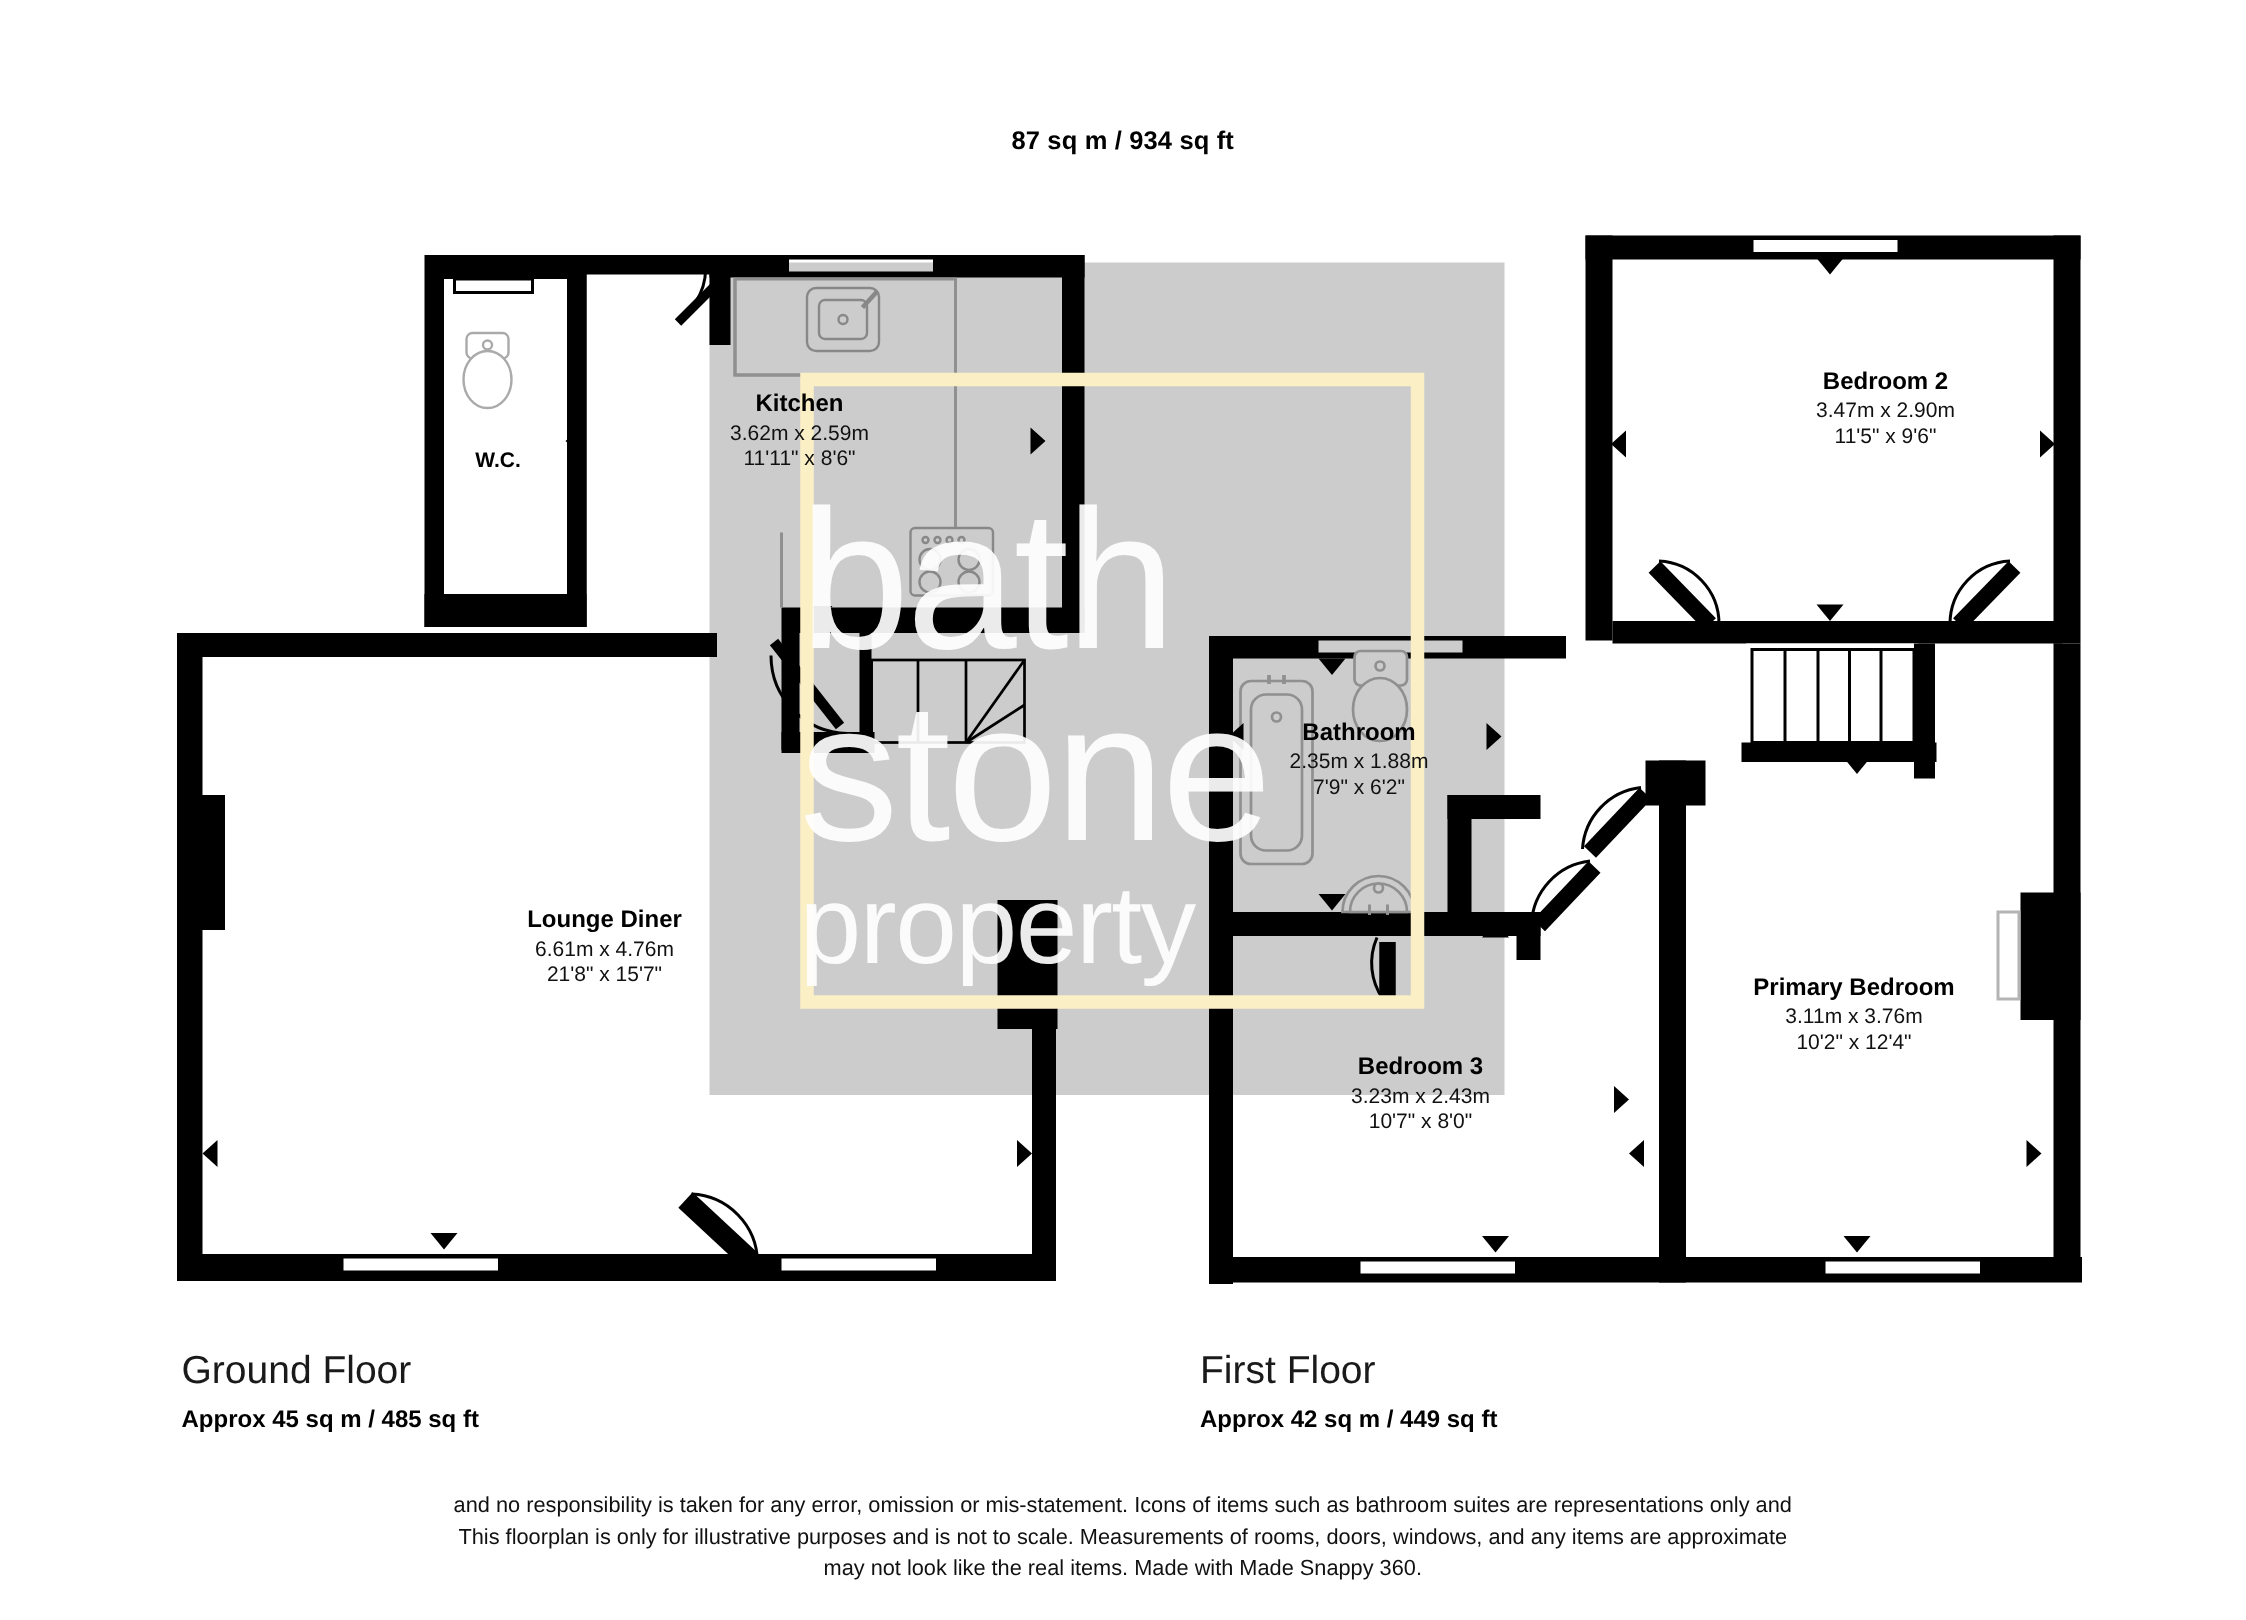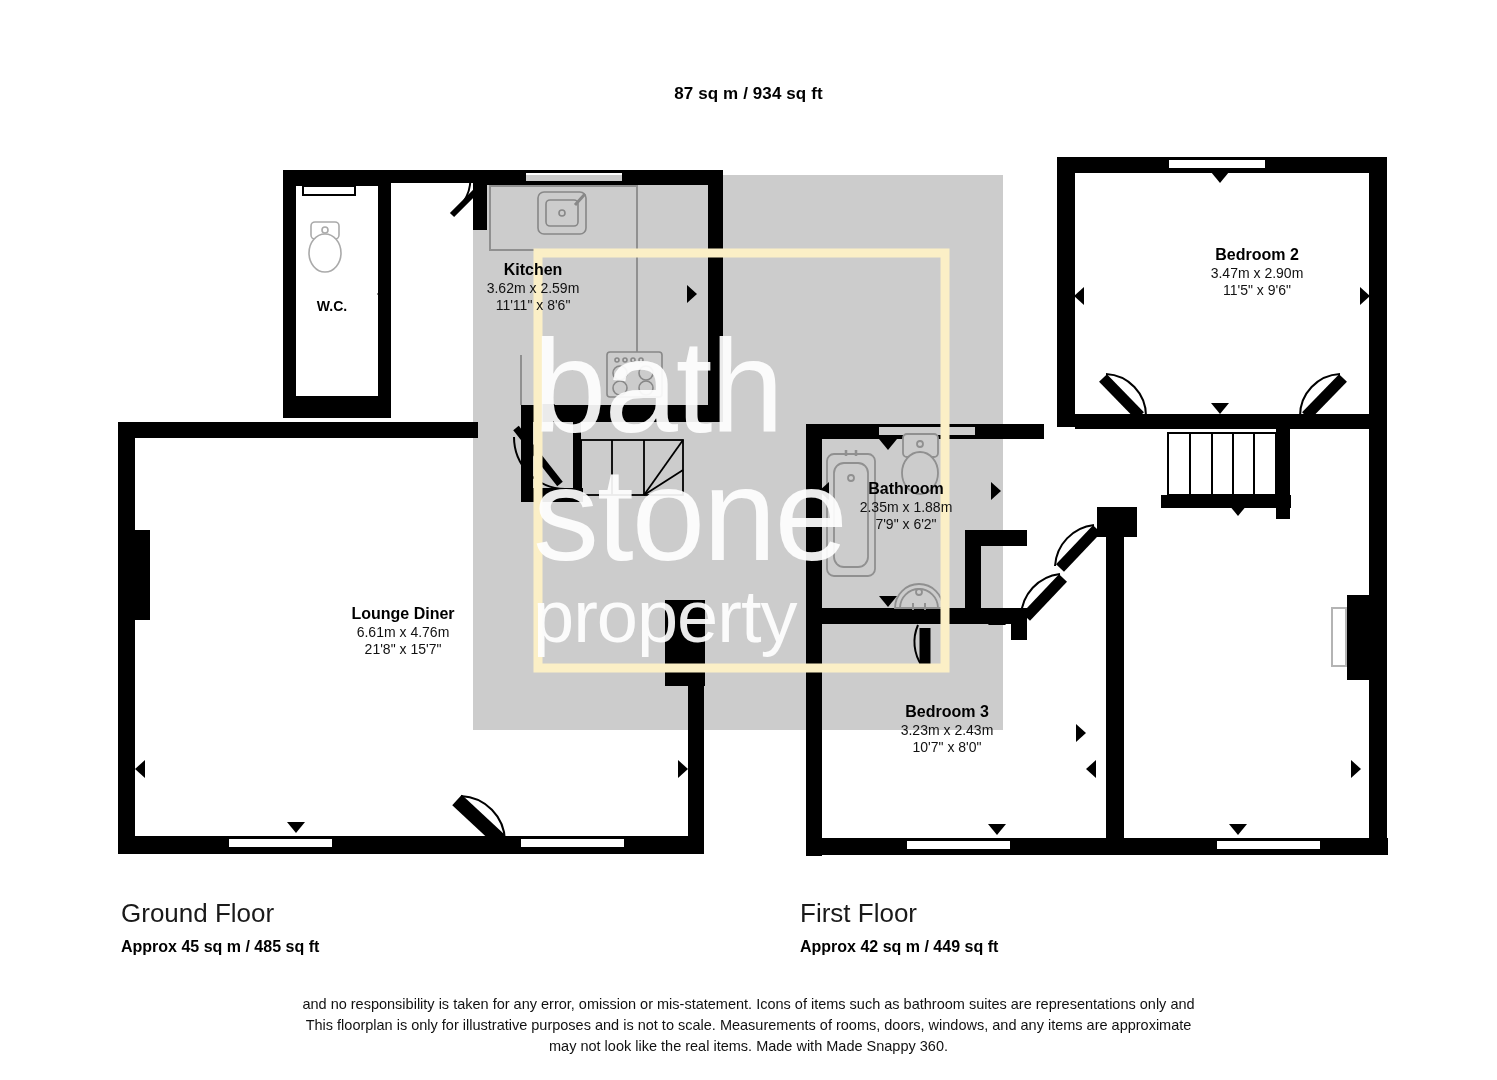--- a/index.html
+++ b/index.html
@@ -369,20 +369,25 @@
     <span class="rdim">2.35m x 1.88m</span>
     <span class="rdim">7'9" x 6'2"</span>
   </div>
 
   <div class="room-label" style="left:947px; top:702px;">
     <span class="rname">Bedroom 3</span>
     <span class="rdim">3.23m x 2.43m</span>
     <span class="rdim">10'7" x 8'0"</span>
   </div>
 
+  <div class="room-label" style="left:1236px; top:649px;">
+    <span class="rname">Primary Bedroom</span>
+    <span class="rdim">3.11m x 3.76m</span>
+    <span class="rdim">10'2" x 12'4"</span>
+  </div>
 
   <div class="floor-title" id="gf-title">Ground Floor</div>
   <div class="floor-sub" id="gf-sub">Approx 45 sq m / 485 sq ft</div>
   <div class="floor-title" id="ff-title">First Floor</div>
   <div class="floor-sub" id="ff-sub">Approx 42 sq m / 449 sq ft</div>
 
   <div class="disclaimer">
     <span>and no responsibility is taken for any error, omission or mis-statement. Icons of items such as bathroom suites are representations only and</span>
     <span>This floorplan is only for illustrative purposes and is not to scale. Measurements of rooms, doors, windows, and any items are approximate</span>
     <span>may not look like the real items. Made with Made Snappy 360.</span>

